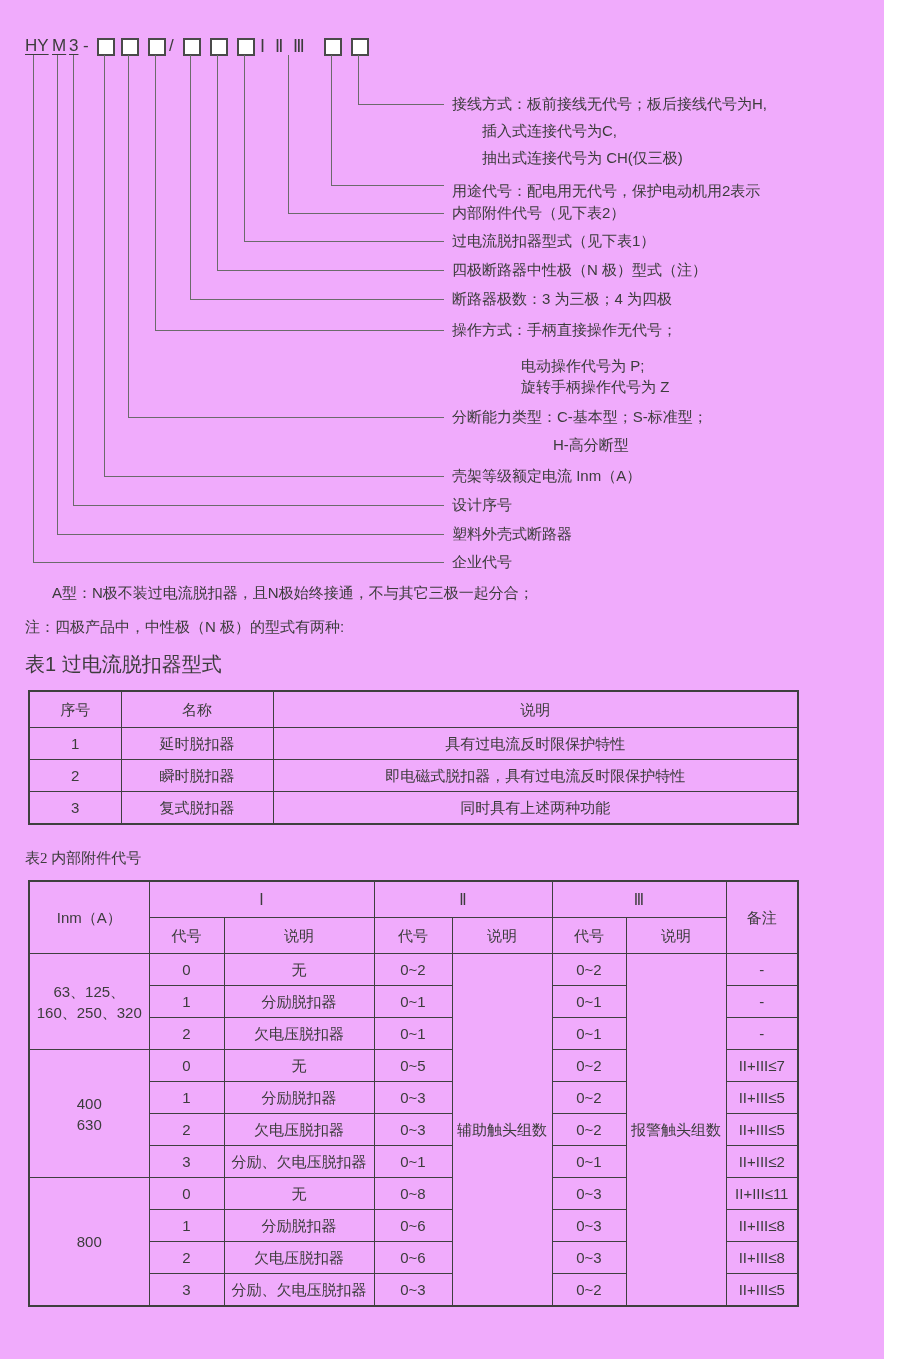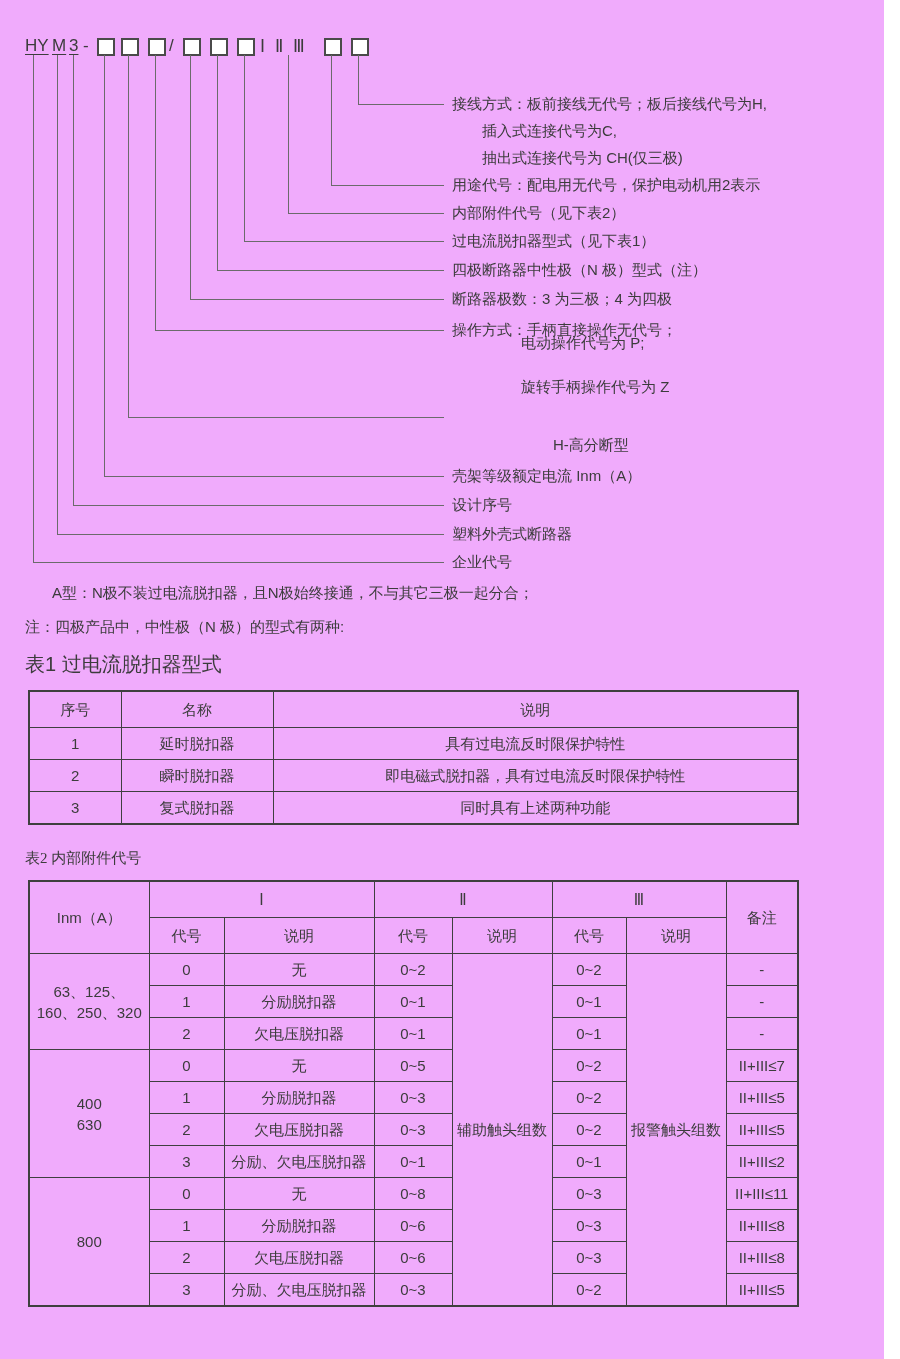--- a/index.html
+++ b/index.html
@@ -61,28 +61,29 @@
     <div class="leader" style="left:155px;top:55px;width:288px;height:275px"></div>
     <div class="leader" style="left:128px;top:55px;width:315px;height:362px"></div>
     <div class="leader" style="left:104px;top:55px;width:339px;height:421px"></div>
     <div class="leader" style="left:73px;top:55px;width:370px;height:450px"></div>
     <div class="leader" style="left:57px;top:55px;width:386px;height:479px"></div>
     <div class="leader" style="left:33px;top:55px;width:410px;height:507px"></div>
 
     <div class="dlabel" style="left:452px;top:93px">接线方式：板前接线无代号；板后接线代号为H,</div>
     <div class="dlabel" style="left:482px;top:120px">插入式连接代号为C,</div>
     <div class="dlabel" style="left:482px;top:147px">抽出式连接代号为 CH(仅三极)</div>
-    <div class="dlabel" style="left:452px;top:174px">用途代号：配电用无代号，保护电动机用2表示</div>
+    <div class="dlabel" style="left:452px;top:180px">用途代号：配电用无代号，保护电动机用2表示</div>
     <div class="dlabel" style="left:452px;top:202px">内部附件代号（见下表2）</div>
     <div class="dlabel" style="left:452px;top:230px">过电流脱扣器型式（见下表1）</div>
     <div class="dlabel" style="left:452px;top:259px">四极断路器中性极（N 极）型式（注）</div>
     <div class="dlabel" style="left:452px;top:288px">断路器极数：3 为三极；4 为四极</div>
     <div class="dlabel" style="left:452px;top:319px">操作方式：手柄直接操作无代号；</div>
-    <div class="dlabel" style="left:521px;top:332px">电动操作代号为 P;</div>
+    <div class="dlabel" style="left:521px;top:355px">电动操作代号为 P;</div>
     <div class="dlabel" style="left:521px;top:376px">旋转手柄操作代号为 Z</div>
+    <div class="dlabel" style="left:452px;top:406px">分断能力类型：C-基本型；S-标准型；</div>
     <div class="dlabel" style="left:553px;top:434px">H-高分断型</div>
     <div class="dlabel" style="left:452px;top:465px">壳架等级额定电流 Inm（A）</div>
     <div class="dlabel" style="left:452px;top:494px">设计序号</div>
     <div class="dlabel" style="left:452px;top:523px">塑料外壳式断路器</div>
     <div class="dlabel" style="left:452px;top:551px">企业代号</div>
   </div>
 
   <div class="notes">
     <p class="note-line indent">A型：N极不装过电流脱扣器，且N极始终接通，不与其它三极一起分合；</p>
     <p class="note-line">注：四极产品中，中性极（N 极）的型式有两种:</p>

